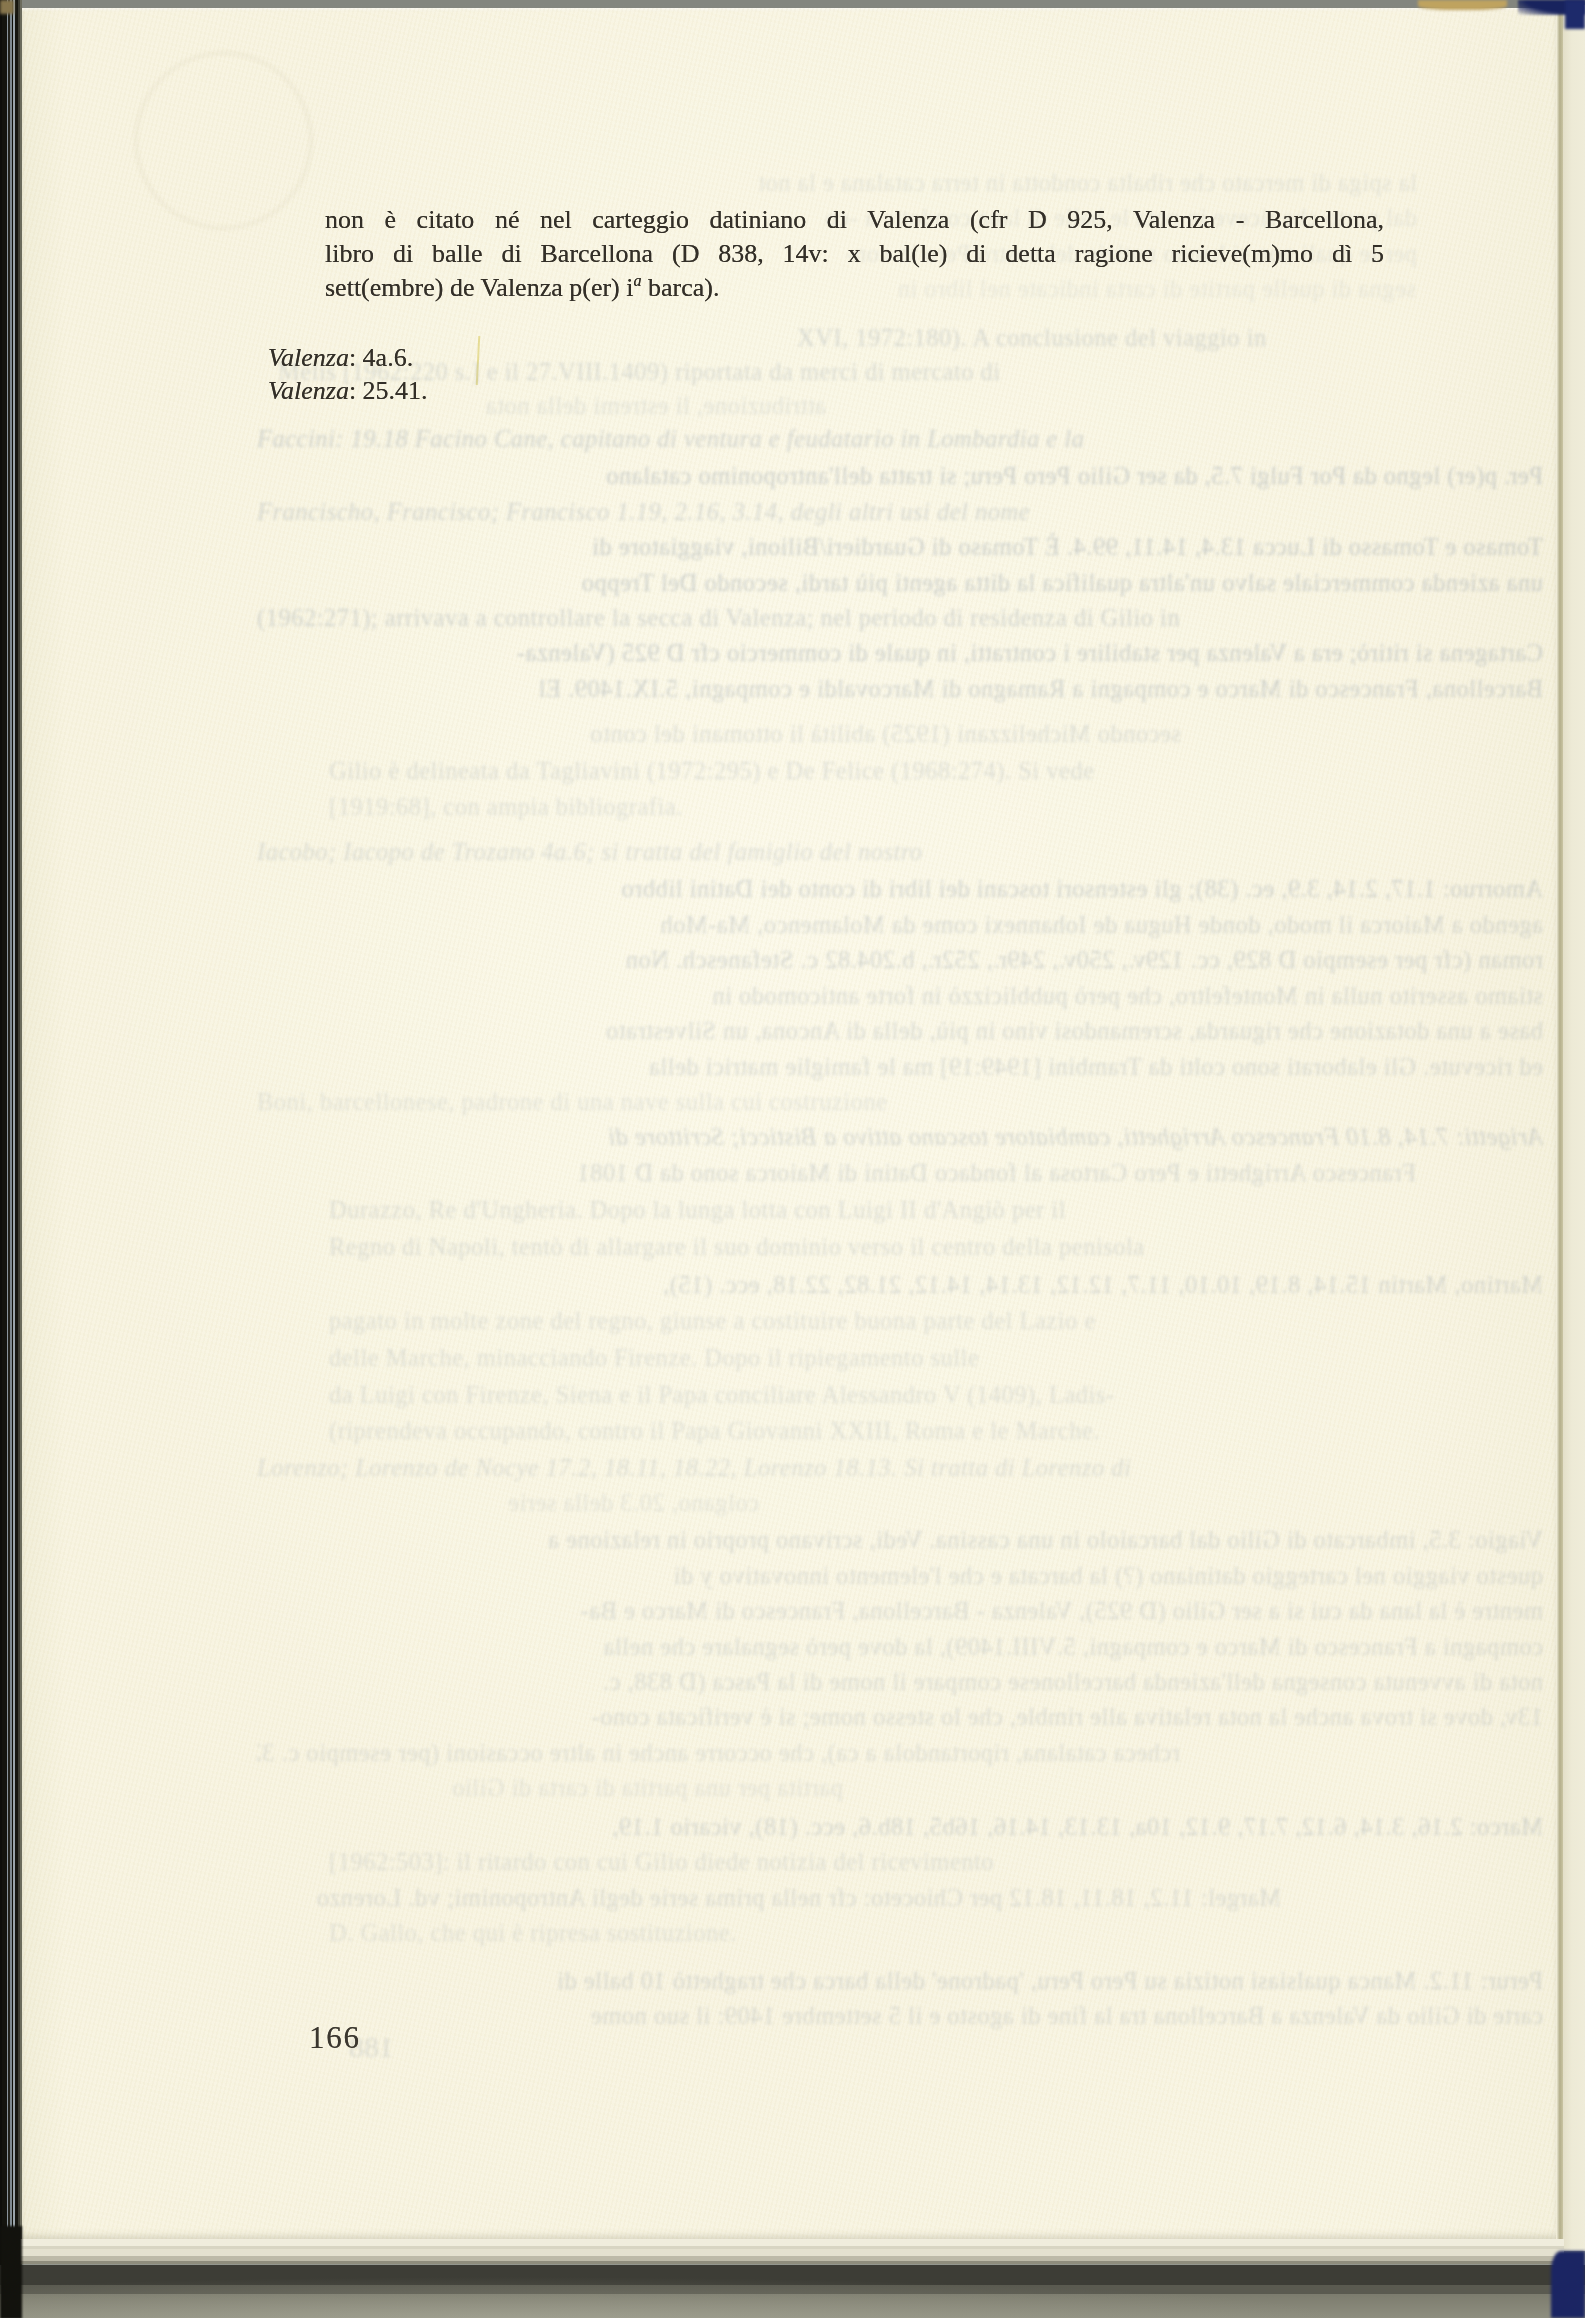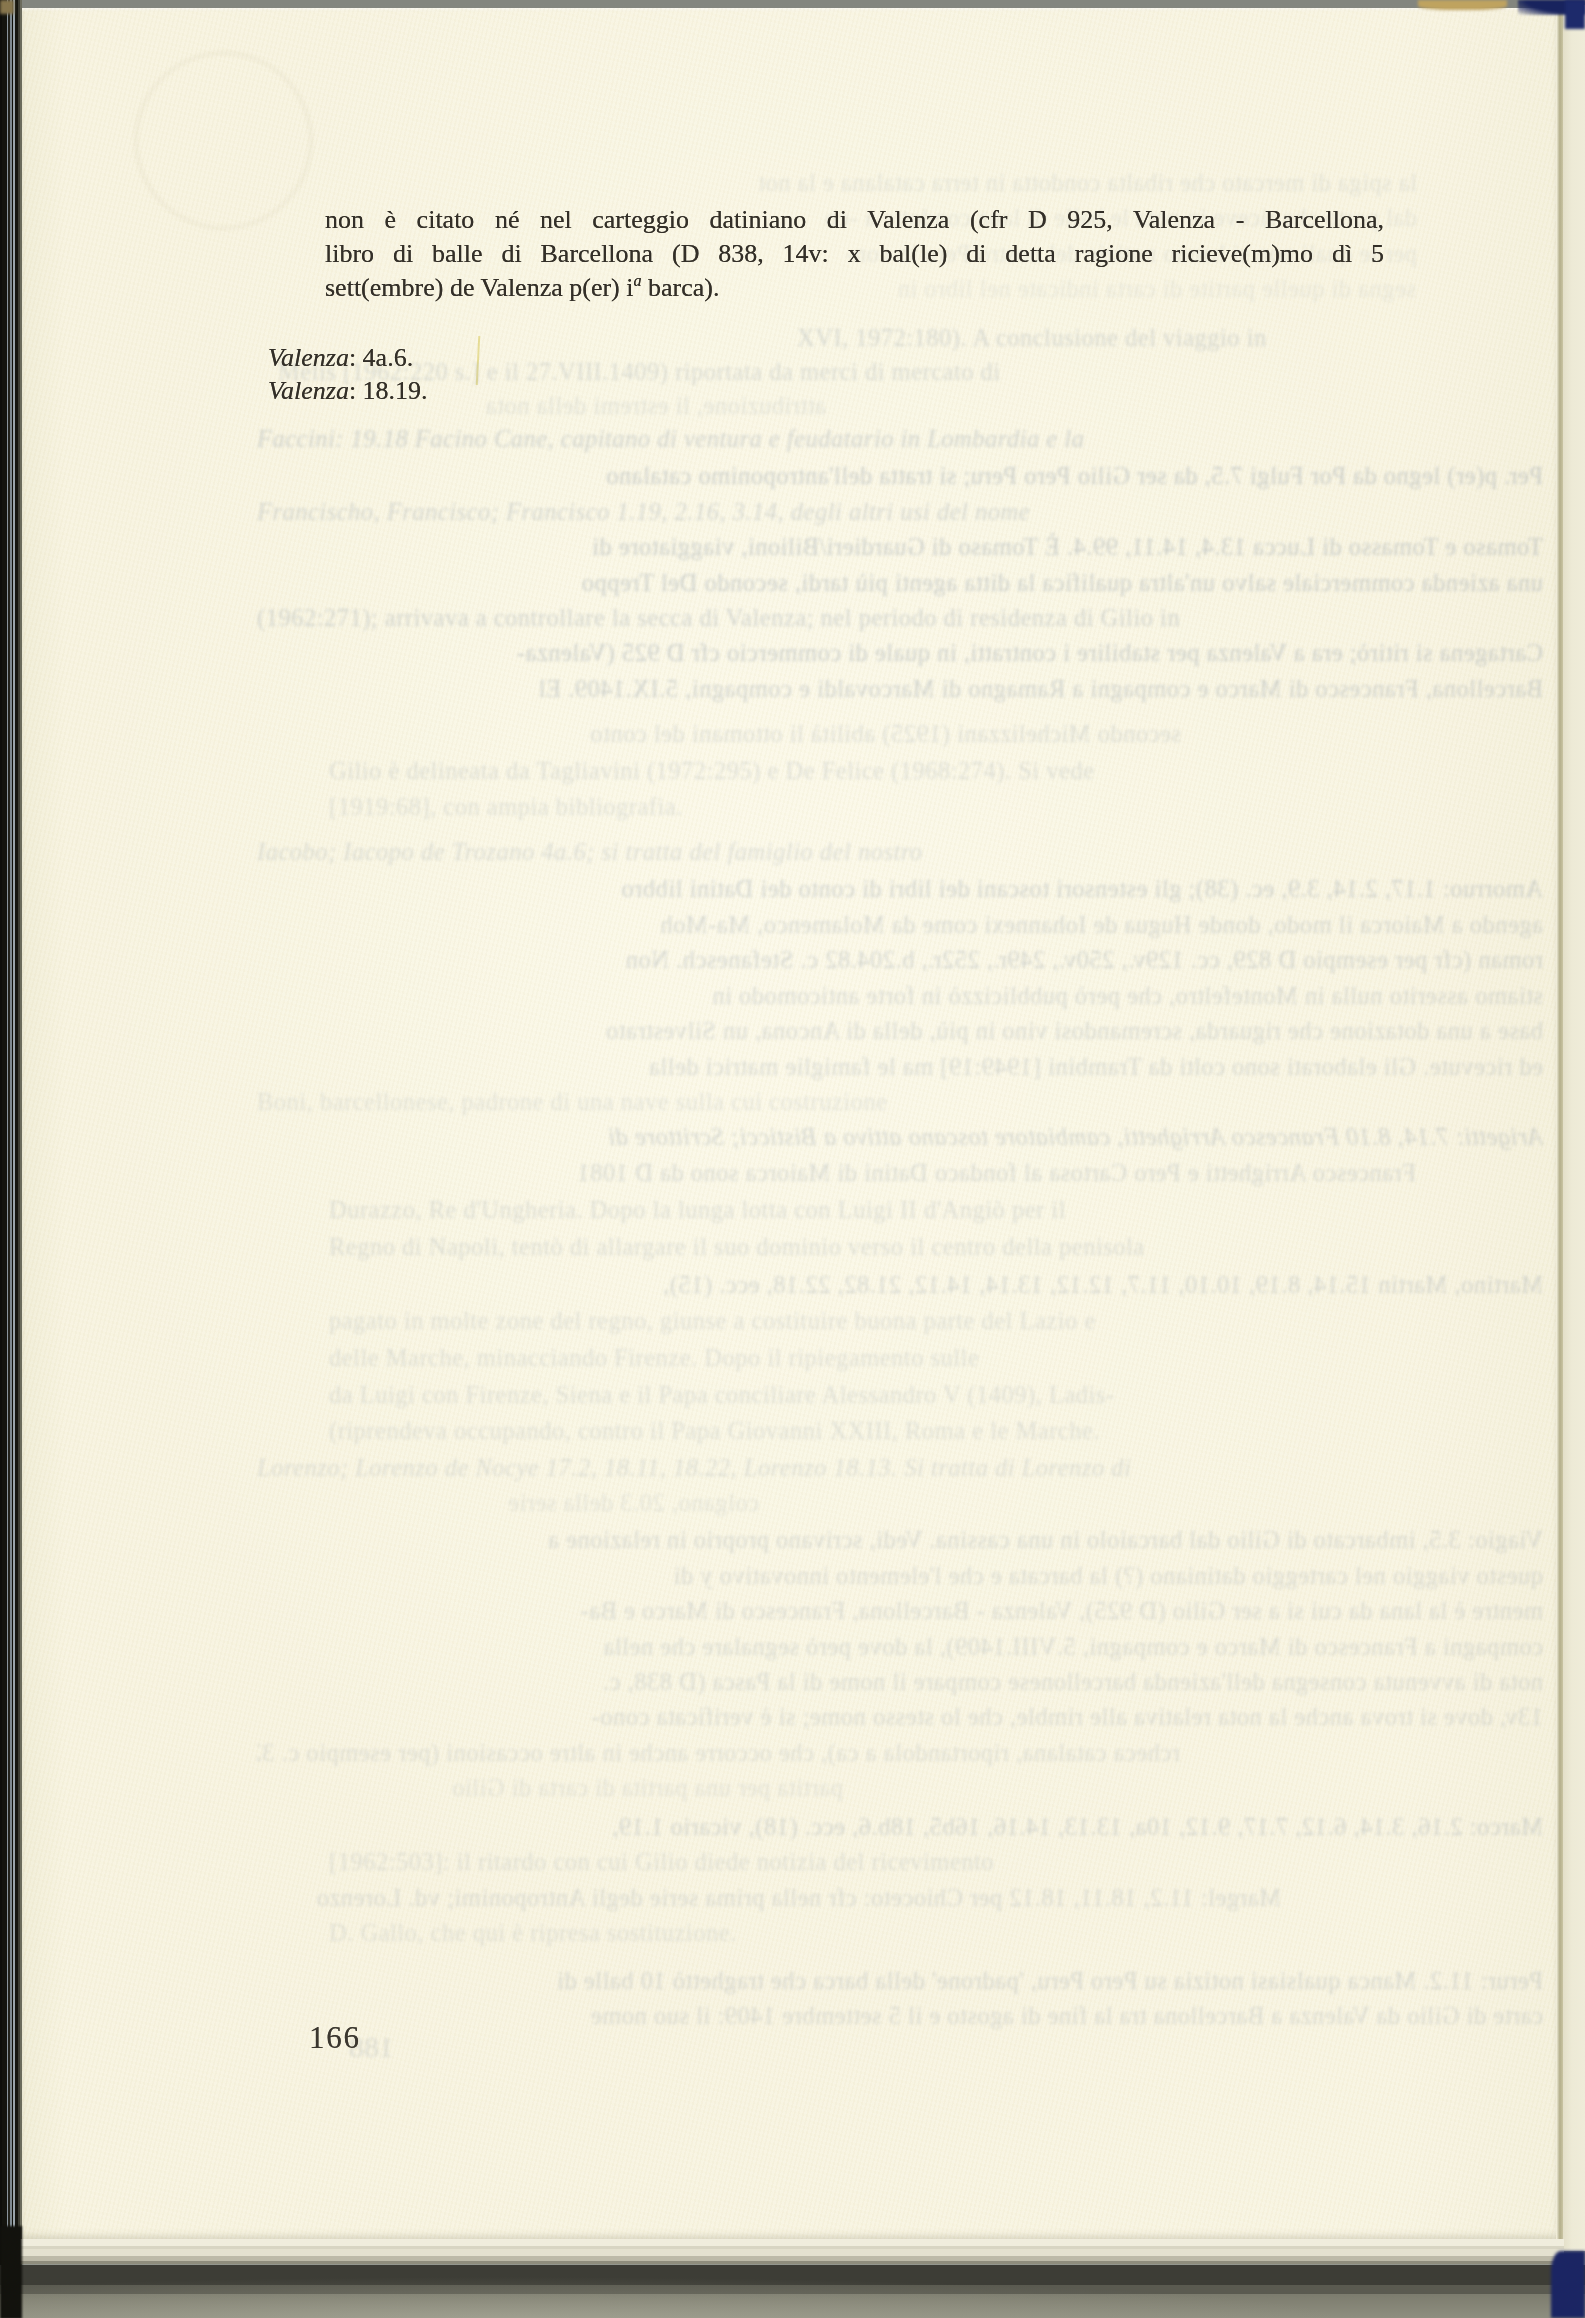--- a/index.html
+++ b/index.html
@@ -146,21 +146,21 @@
 <div class="ghost-page-number">188</div>
 
 <div class="paragraph">
   <div class="text-line">non è citato né nel carteggio datiniano di Valenza (cfr D 925, Valenza - Barcellona,</div>
   <div class="text-line"><span>libro di balle di Barcellona (D 838, 14v: </span><span class="it">x bal(le) di detta ragione ricieve(m)mo dì 5</span></div>
   <div class="text-line last"><span class="it">sett(embre) de Valenza p(er) i</span><span class="sup">a</span><span class="it"> barca</span><span>).</span></div>
 </div>
 
 <div class="entry" style="top:341px"><span class="entry-term">Valenza</span><span>: 4a.6.</span></div>
 
-<div class="entry" style="top:374px"><span class="entry-term">Valenza</span><span>: 18.19.</span></div>
+<div class="entry" style="top:374px"><span class="entry-term">Valenza</span><span>: 25.41.</span></div>
 
 <div class="page-number">166</div>
 
 <div class="left-edge-stack"></div>
 <div class="top-left-corner"></div>
 <div class="page-seam"></div>
 <div class="facing-page-sliver"></div>
 <div class="cover-tan-blob"></div>
 <div class="cover-navy-top"></div>
 <div class="cover-navy-top-corner"></div>

